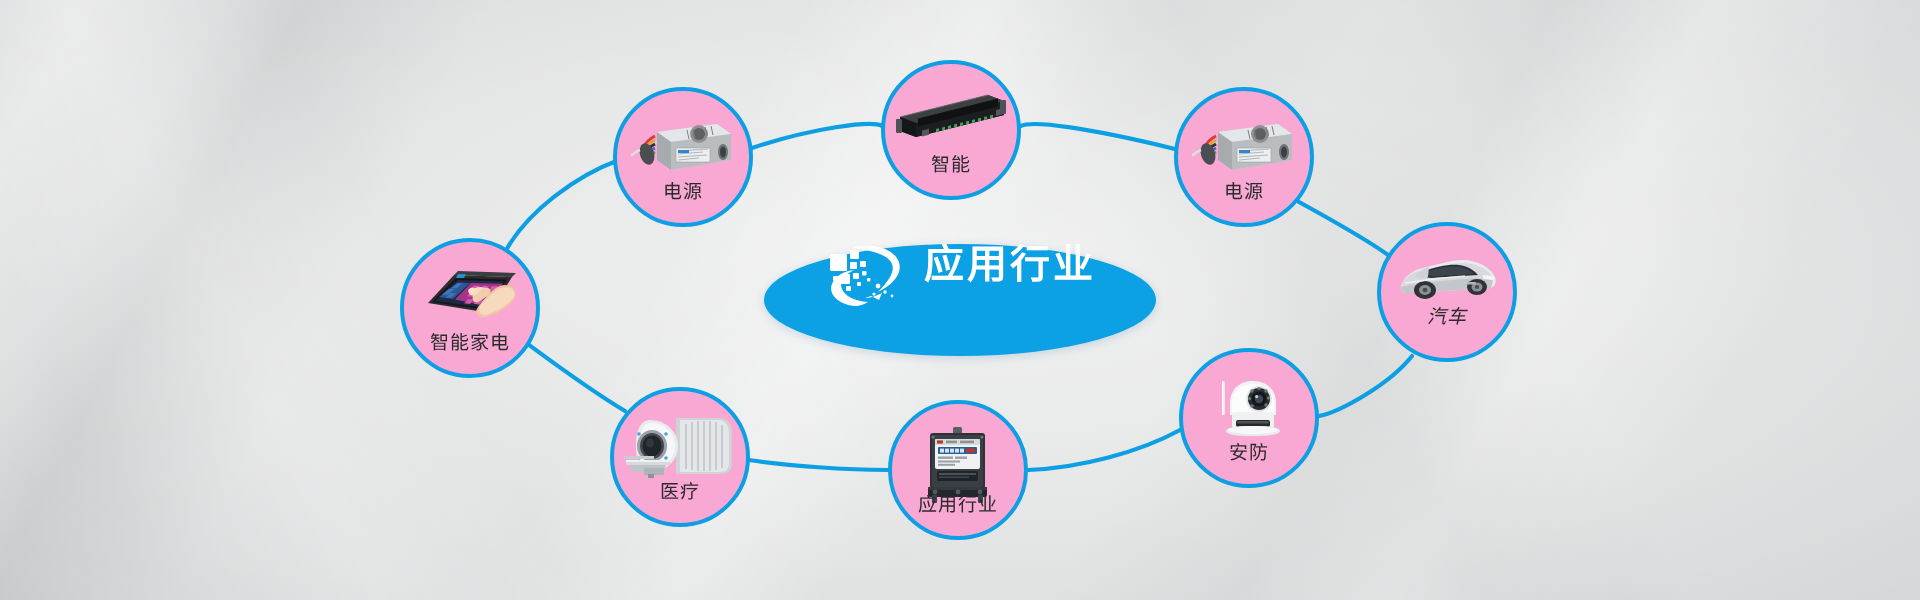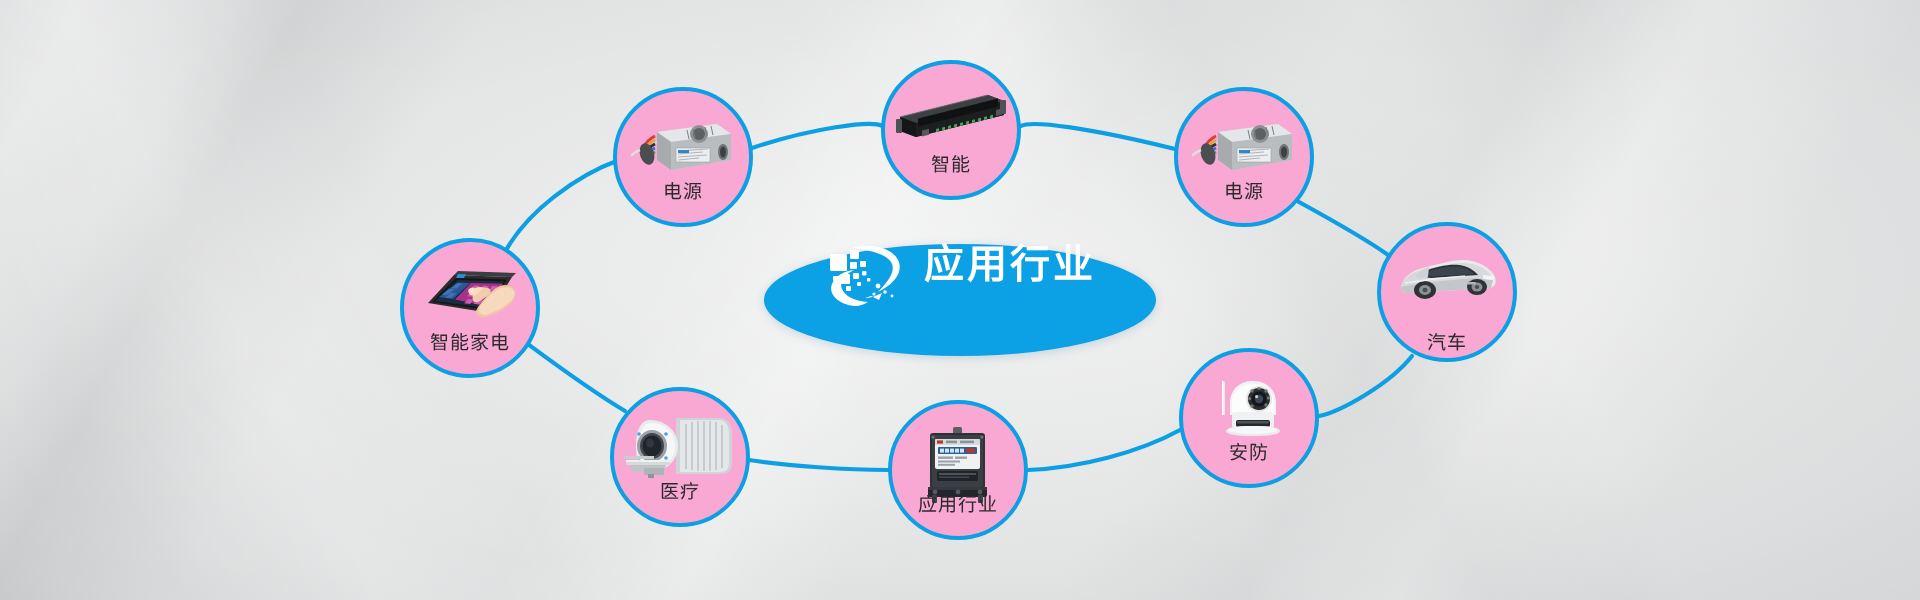--- a/index.html
+++ b/index.html
@@ -280,21 +280,21 @@
         <ellipse cx="30" cy="43" rx="6" ry="5" fill="#8d9195"></ellipse>
         <ellipse cx="30" cy="43" rx="2.5" ry="2.2" fill="#4a4e52"></ellipse>
         <ellipse cx="82" cy="40" rx="10" ry="8" fill="#2f3337"></ellipse>
         <ellipse cx="82" cy="40" rx="5.5" ry="4.5" fill="#8d9195"></ellipse>
         <ellipse cx="82" cy="40" rx="2.2" ry="2" fill="#4a4e52"></ellipse>
         <path d="M88 28 L98 29 C100 30 100 33 97 33 L88 32 Z" fill="#f3f4f5"></path>
         <rect x="72" y="35" width="9" height="2.4" rx="1" fill="#b2b5b9"></rect>
         <path d="M10 36 q30 -5 60 -7" stroke="#f2f3f4" stroke-width="1.6" fill="none" opacity="0.85"></path>
       </g>
     </svg>
-    <div class="node-label" style="top: 107px; color: rgb(43, 43, 43);">汽车</div>
+    <div class="node-label" style="top: 81px; color: rgb(43, 43, 43); font-style: italic;">汽车</div>
   </div>
 
   <div class="node" id="node-security" style="width: 140px; height: 140px; left: 1179px; top: 348px; border: 4px solid rgb(13, 159, 227);">
     <svg class="node-art" width="82" height="72" viewBox="0 0 82 72" aria-hidden="true" style="top: 21px;">
       <g>
         <rect x="14" y="8" width="3" height="34" rx="1.5" fill="#e7e9eb"></rect>
         <rect x="14" y="8" width="1.3" height="34" fill="#ffffff"></rect>
         <path d="M22 30 C22 16 32 8 45 8 C58 8 68 16 68 30 L68 42 L22 42 Z" fill="#f2f3f4"></path>
         <path d="M24 30 C24 18 33 11 45 11 C57 11 66 18 66 30 L66 40 L24 40 Z" fill="#fbfcfc"></path>
         <circle cx="51" cy="26" r="13" fill="#e3e5e7"></circle>

